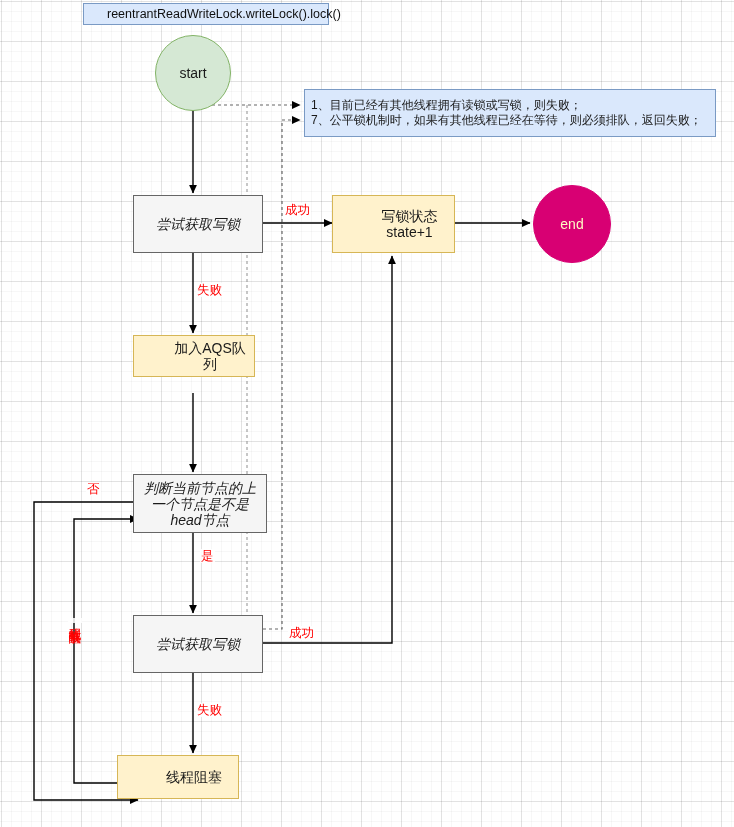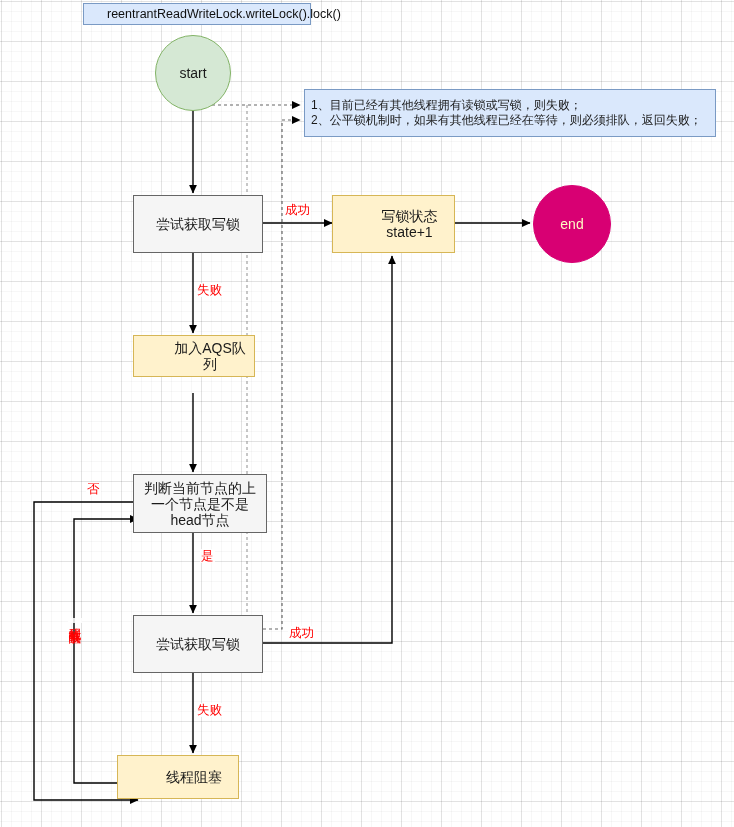--- a/index.html
+++ b/index.html
@@ -54,20 +54,21 @@
     line-height: 15px;
     text-align: left;
     justify-content: flex-start;
     align-items: center;
     padding: 7px 6px;
   }
   .node-note .note-line { display: block; white-space: nowrap; }
   .node-process {
     border: 1px solid #666666;
     background: #f5f5f5;
+    font-style: italic;
   }
   .node-data {
     border: 1px solid #d6b656;
     background: #fff2cc;
     padding-left: 36px;
   }
   .node-start {
     border: 1px solid #82b366;
     background: #d5e8d4;
     border-radius: 50%;
@@ -137,28 +138,28 @@
     <g stroke="#666666" stroke-width="1.2" fill="none" stroke-dasharray="3,3">
 
       <path d="M200,105 L300,105" marker-end="url(#arrow-dash)"></path>
 
       <path d="M263,629 L282,629 L282,120 L300,120" marker-end="url(#arrow-dash)"></path>
 
       <path d="M247,105 L247,629" stroke="#9a9a9a" stroke-width="1.1"></path>
     </g>
   </svg>
 
-  <div class="node node-title" style="left:83px; top:3px; width:228px; height:22px;padding-left:23px;">
+  <div class="node node-title" style="left:83px; top:3px; width:246px; height:22px;padding-left:23px;">
     <span>reentrantReadWriteLock.writeLock().lock()</span>
   </div>
 
   <div class="node node-note" style="left:304px; top:89px; width:412px; height:48px;">
     <div>
       <span class="note-line">1、目前已经有其他线程拥有读锁或写锁，则失败；</span>
-      <span class="note-line">2、公平锁机制时，如果有其他线程已经在等待，则必须排队，返回失败；</span>
+      <span class="note-line">7、公平锁机制时，如果有其他线程已经在等待，则必须排队，返回失败；</span>
     </div>
   </div>
 
   <div class="node node-start" style="left:155px; top:35px; width:76px; height:76px;">
     <span>start</span>
   </div>
 
   <div class="node node-process" style="left:133px; top:195px; width:130px; height:58px;">
     <span>尝试获取写锁</span>
   </div>

